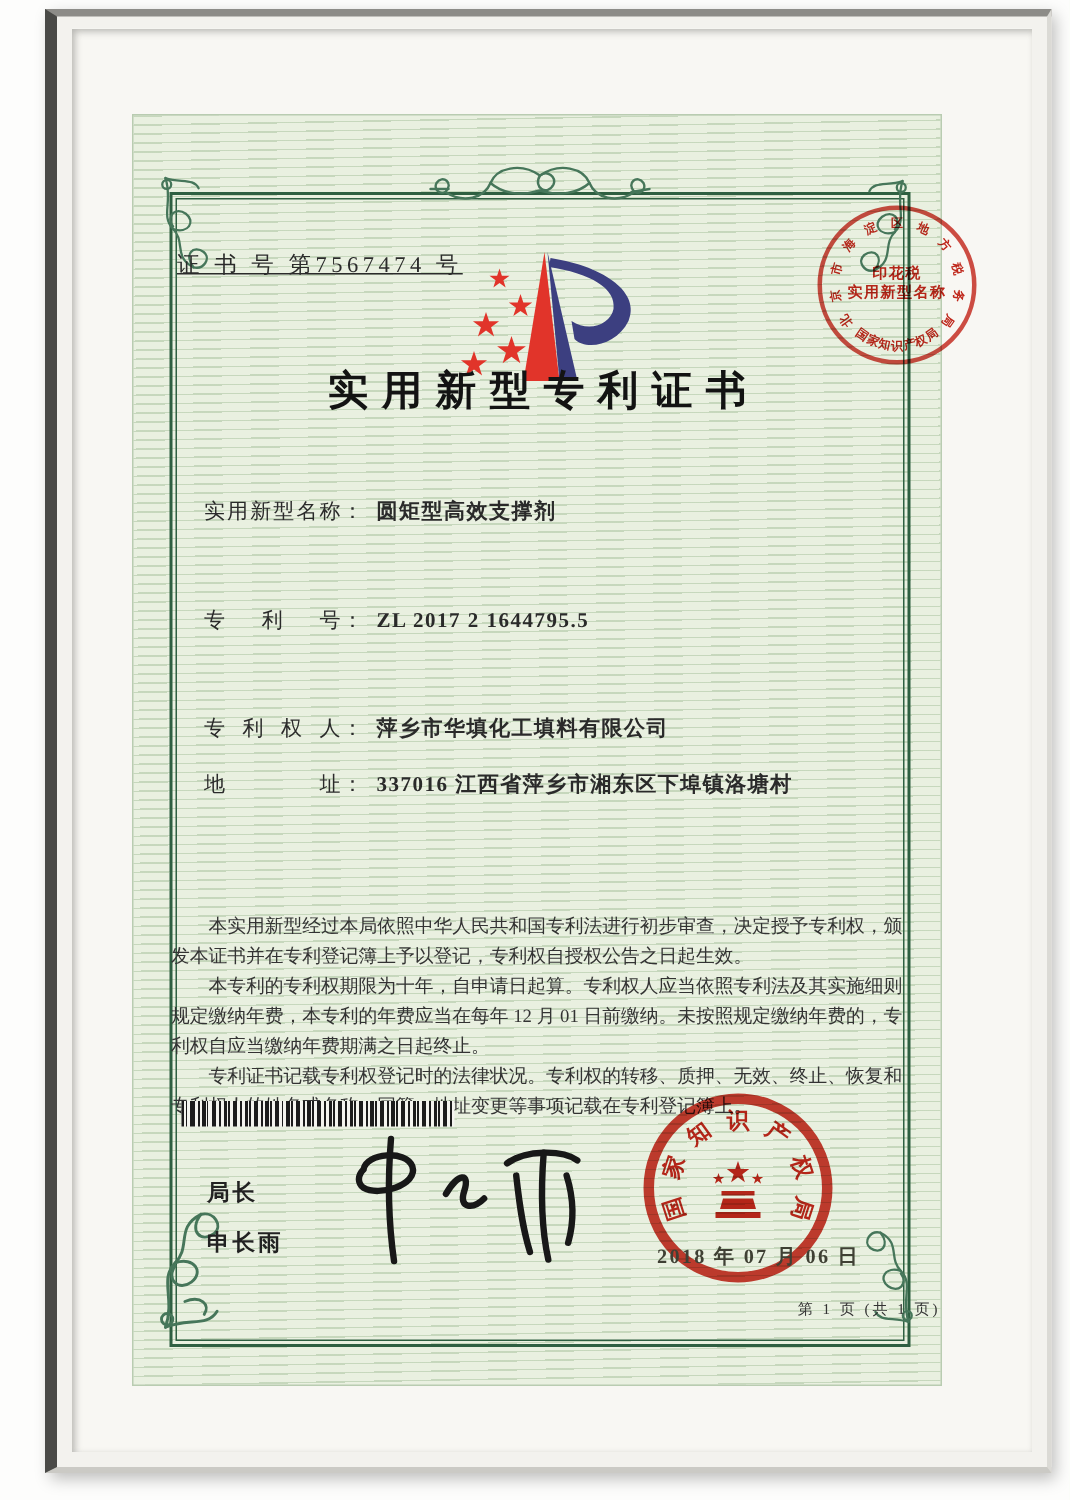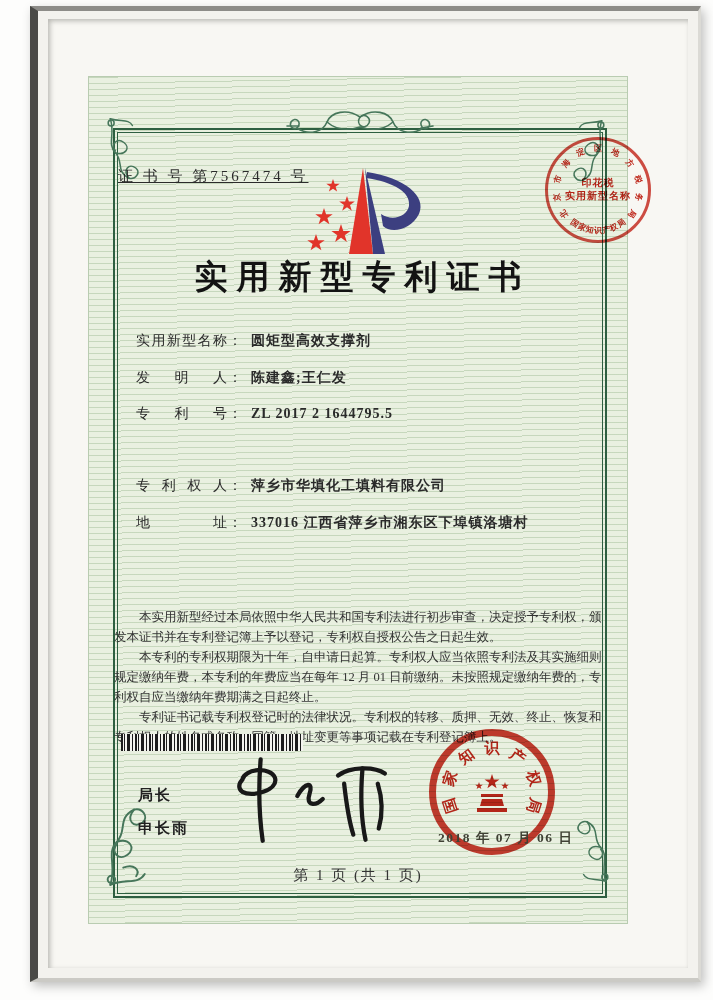--- a/index.html
+++ b/index.html
@@ -30,22 +30,22 @@
   .fl-tl { left:14px; top:40px; transform:scaleY(-1); }
   .fl-tr { left:468px; top:42px; transform:scale(-1,-1); }
   .fl-bl { left:12px; top:724px; }
   .fl-br { left:472px; top:738px; transform:scaleX(-1); }
   .fl-top { left:196px; top:28px; }
 
   .cert-no { position:absolute; left:29px; top:90px; font-size:15px; letter-spacing:3px; color:#2b2b2b;text-decoration:underline; }
 
   .logo { position:absolute; left:200px; top:87px; width:144px; height:94px; }
 
-  .title { position:absolute; left:0; top:178px; width:100%; text-align:center;
-           font-size:33px; font-weight:700; letter-spacing:9px; text-indent:9px; color:#131313; }
+  .title { position:absolute; left:0; top:165px; width:100%; text-align:center;
+           font-size:27px; font-weight:700; letter-spacing:9px; text-indent:9px; color:#131313; }
 
   .row { position:absolute; left:47px; width:492px; font-size:14px; color:#2a2a2a; letter-spacing:1px; white-space:nowrap; }
   .flabel { display:inline-block; width:92px; text-align:justify; text-align-last:justify; vertical-align:bottom; }
   .fvalue { margin-left:8px;font-weight:bold; }
   .grant2 { position:absolute; left:307px; top:0; }
 
   .paras { position:absolute; left:25px; top:530px; width:492px;
            font-size:12.5px; line-height:20px; color:#333333; }
   .paras p { text-indent:2em; }
 
@@ -61,22 +61,22 @@
   .main-seal { position:absolute; left:340px; top:652px; width:126px; height:126px;
                border:7px solid rgba(199,34,22,.88); border-radius:50%;
                mix-blend-mode:multiply; }
   .msc { position:absolute; left:50%; top:50%; width:16px; height:16px; margin:-8px 0 0 -8px;
          font-size:15px; font-weight:700; color:#c5281c; text-align:center; line-height:16px; }
   .emblem { position:absolute; left:50%; top:50%; margin:-24px 0 0 -23px; }
 
   .seal-date { position:absolute; left:349px; top:752px; width:180px; font-size:13.5px;
                color:#3f4034; letter-spacing:1.5px; font-weight:600; z-index:5; }
 
-  .page-no { position:absolute; left:0; top:789px; width:100%; text-align:center;
-             font-size:15px; color:#333; letter-spacing:2px; }
+  .page-no { position:absolute; left:0; top:789px; width:100%; text-align:right;
+             font-size:10px; color:#333; letter-spacing:2px; }
 
   
   .tax-seal { position:absolute; left:456px; top:60px; width:106px; height:106px;
               border:3px solid rgba(199,34,22,.8); border-radius:50%;
               mix-blend-mode:multiply; z-index:6; }
   .tsc { position:absolute; left:50%; top:50%; width:10px; height:10px; margin:-5px 0 0 -5px;
          font-size:8px; font-weight:700; color:#c5281c; text-align:center; line-height:10px; }
   .tax-center { position:absolute; left:0; top:36px; width:100%; text-align:center;
                 color:#c5281c; font-weight:700; font-size:10px; line-height:13px; letter-spacing:1px; }
 </style>
@@ -156,23 +156,20 @@
           <polygon points="76,4 96,90 84,90"></polygon>
           <path d="M78,8 C116,14 138,32 130,50 C122,66 102,70 94,62 L92,50 C104,58 118,52 120,42 C122,28 104,18 77,14 Z"></path>
         </g>
       </svg>
     </div>
 
     <div class="title">实用新型专利证书</div>
 
     <div class="row" style="top:255px">
       <span class="flabel">实用新型名称</span><span>：</span><span class="fvalue">圆矩型高效支撑剂</span>
-    </div>
-    <div class="row" style="top:292px">
-      <span class="flabel">发明人</span><span>：</span><span class="fvalue">陈建鑫;王仁发</span>
     </div>
     <div class="row" style="top:328px">
       <span class="flabel">专利号</span><span>：</span><span class="fvalue">ZL 2017 2 1644795.5</span>
     </div>
     <div class="row" style="top:400px">
       <span class="flabel">专利权人</span><span>：</span><span class="fvalue">萍乡市华填化工填料有限公司</span>
     </div>
     <div class="row" style="top:437px">
       <span class="flabel">地址</span><span>：</span><span class="fvalue">337016 江西省萍乡市湘东区下埠镇洛塘村</span>
     </div>

